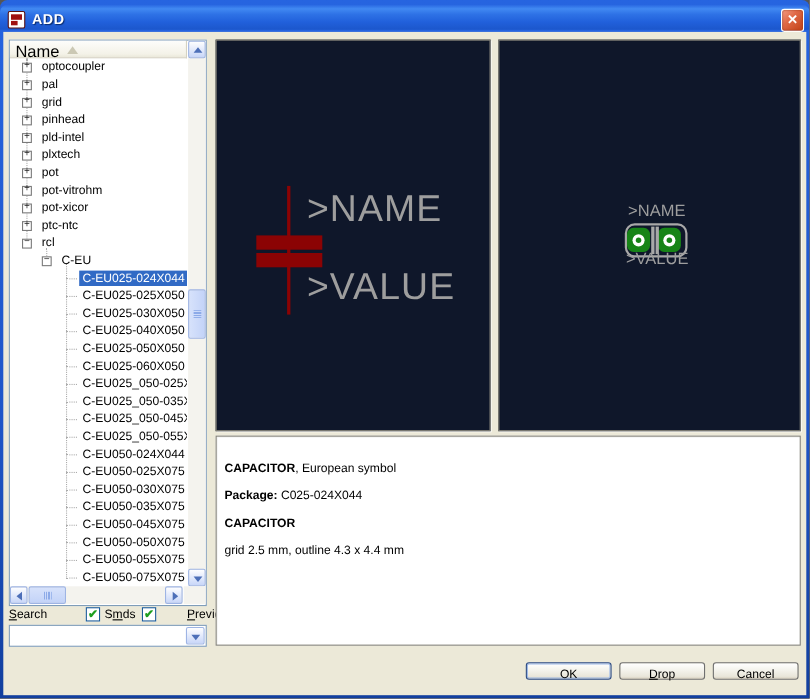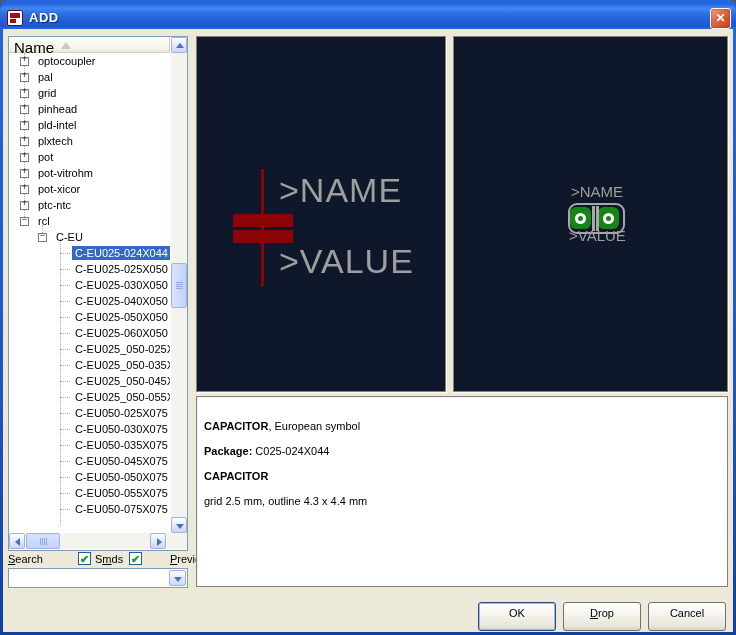--- a/index.html
+++ b/index.html
@@ -114,21 +114,21 @@
   .pkg-outline { position:absolute; left:114px; top:166px; width:57px; height:31px; border:2px solid #A8A8A8; border-radius:9px; }
   .pad { position:absolute; top:170px; width:21px; height:22px; background:#178417; border-radius:6px;
     display:flex; align-items:center; justify-content:center; }
   .pad-1 { left:116px; } .pad-2 { left:144px; }
   .hole { width:11px; height:11px; background:#fff; border-radius:50%; display:flex; align-items:center; justify-content:center; }
   .hole::after { content:""; width:5px; height:5px; background:#178417; border-radius:50%; }
   .pkg-plate { position:absolute; top:169px; width:3px; height:25px; background:#A8A8A8; }
   .pkg-pl1 { left:138px; } .pkg-pl2 { left:142px; }
 
   
-  .btn { position:absolute; top:573px; width:78px; height:29px; border:1px solid #707070; border-radius:3px;
+  .btn { position:absolute; top:573px; width:78px; height:16px; border:1px solid #707070; border-radius:3px;
     background: linear-gradient(180deg,#FFFFFF,#F4F3EC 45%,#E9E6DA 85%,#D9D1C0);
     font-size:11px; color:#000; text-align:center; line-height:21px; cursor:pointer;
     font-family:"Liberation Sans", sans-serif; }
   .btn-ok { left:475px; border-color:#2B4A83; box-shadow: inset 0 0 0 1px #9DB9E8; }
   .btn-drop { left:560px; }
   .btn-cancel { left:645px; }
 </style>
 </head>
 <body>
 
@@ -222,20 +222,23 @@
             <span class="lbl">C-EU025_050-025X0</span>
           </div>
           <div class="trow lvl3">
             <span class="lbl">C-EU025_050-035X0</span>
           </div>
           <div class="trow lvl3">
             <span class="lbl">C-EU025_050-045X0</span>
           </div>
           <div class="trow lvl3">
             <span class="lbl">C-EU025_050-055X0</span>
+          </div>
+          <div class="trow lvl3">
+            <span class="lbl">C-EU050-024X044</span>
           </div>
           <div class="trow lvl3">
             <span class="lbl">C-EU050-025X075</span>
           </div>
           <div class="trow lvl3">
             <span class="lbl">C-EU050-030X075</span>
           </div>
           <div class="trow lvl3">
             <span class="lbl">C-EU050-035X075</span>
           </div>

